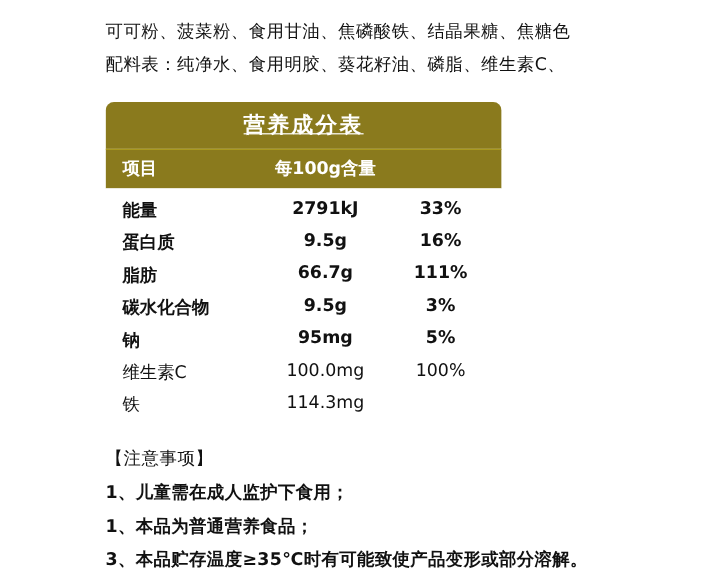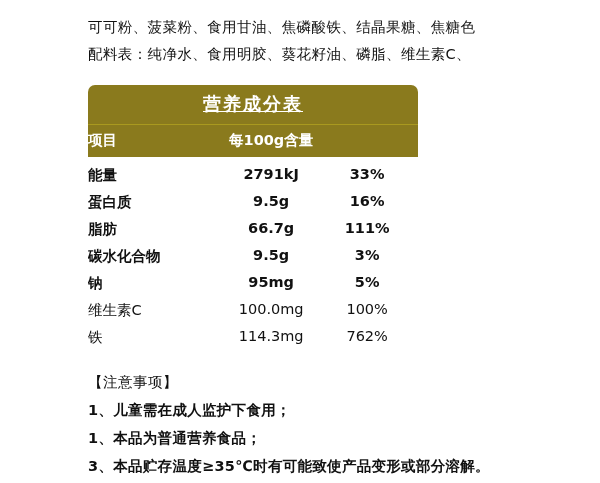--- a/index.html
+++ b/index.html
@@ -68,20 +68,21 @@
     display: flex;
     font-size: 14.5px;
     padding: 4px 0 4px 0;
     color: #111111;
   }
   .nutri-row.bold {
     font-weight: bold;
   }
   .c1 {
     width: 40%;
+    padding-left: 14px;
     box-sizing: border-box;
     text-align: left;
   }
   .c2 {
     width: 31%;
     text-align: center;
     box-sizing: border-box;
   }
   .c3 {
     width: 29%;
@@ -159,21 +160,20 @@
         <div class="c3">5%</div>
       </div>
       <div class="nutri-row">
         <div class="c1">维生素C</div>
         <div class="c2">100.0mg</div>
         <div class="c3">100%</div>
       </div>
       <div class="nutri-row">
         <div class="c1">铁</div>
         <div class="c2">114.3mg</div>
-        <div class="c3">762%</div>
       </div>
     </div>
   </div>
 
   <div class="notes">
     <div class="notes-title">【注意事项】</div>
     <div class="note-item">1、儿童需在成人监护下食用；</div>
     <div class="note-item">1、本品为普通营养食品；</div>
     <div class="note-item">3、本品贮存温度≥35℃时有可能致使产品变形或部分溶解。</div>
   </div>

